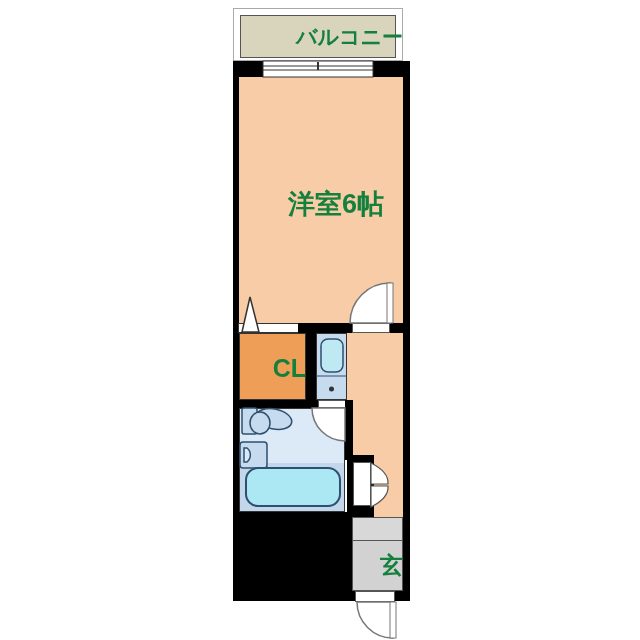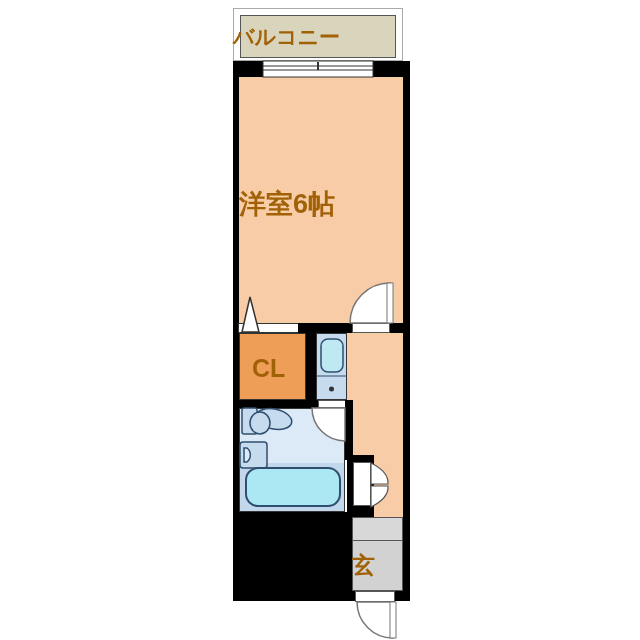--- a/index.html
+++ b/index.html
@@ -2,21 +2,21 @@
 <html><head>
 <meta charset="utf-8">
 <style>
   html,body{margin:0;padding:0;background:#ffffff;}
   .canvas{
     position:relative;width:640px;height:640px;background:#ffffff;overflow:hidden;
     font-family:"Liberation Sans","DejaVu Sans",sans-serif;color:#111;
   }
   .abs{position:absolute;box-sizing:border-box;}
   .wall{background:#000000;}
-  .label{position:absolute;text-align:left;color:#a16207;font-weight:600;line-height:1;box-sizing:border-box;}
+  .label{position:absolute;text-align:right;color:#15803d;font-weight:600;line-height:1;box-sizing:border-box;}
   svg{position:absolute;left:0;top:0;}
 </style>
 </head>
 <body>
 
 <div class="canvas">
 
   <div class="abs" style="left:233px;top:8px;width:170px;height:53px;background:#ffffff;border:1px solid #aaaaaa;"></div>
   <div class="abs" style="left:240px;top:15px;width:156px;height:43px;background:#D9D5BC;border:1px solid #555555;"></div>
 

